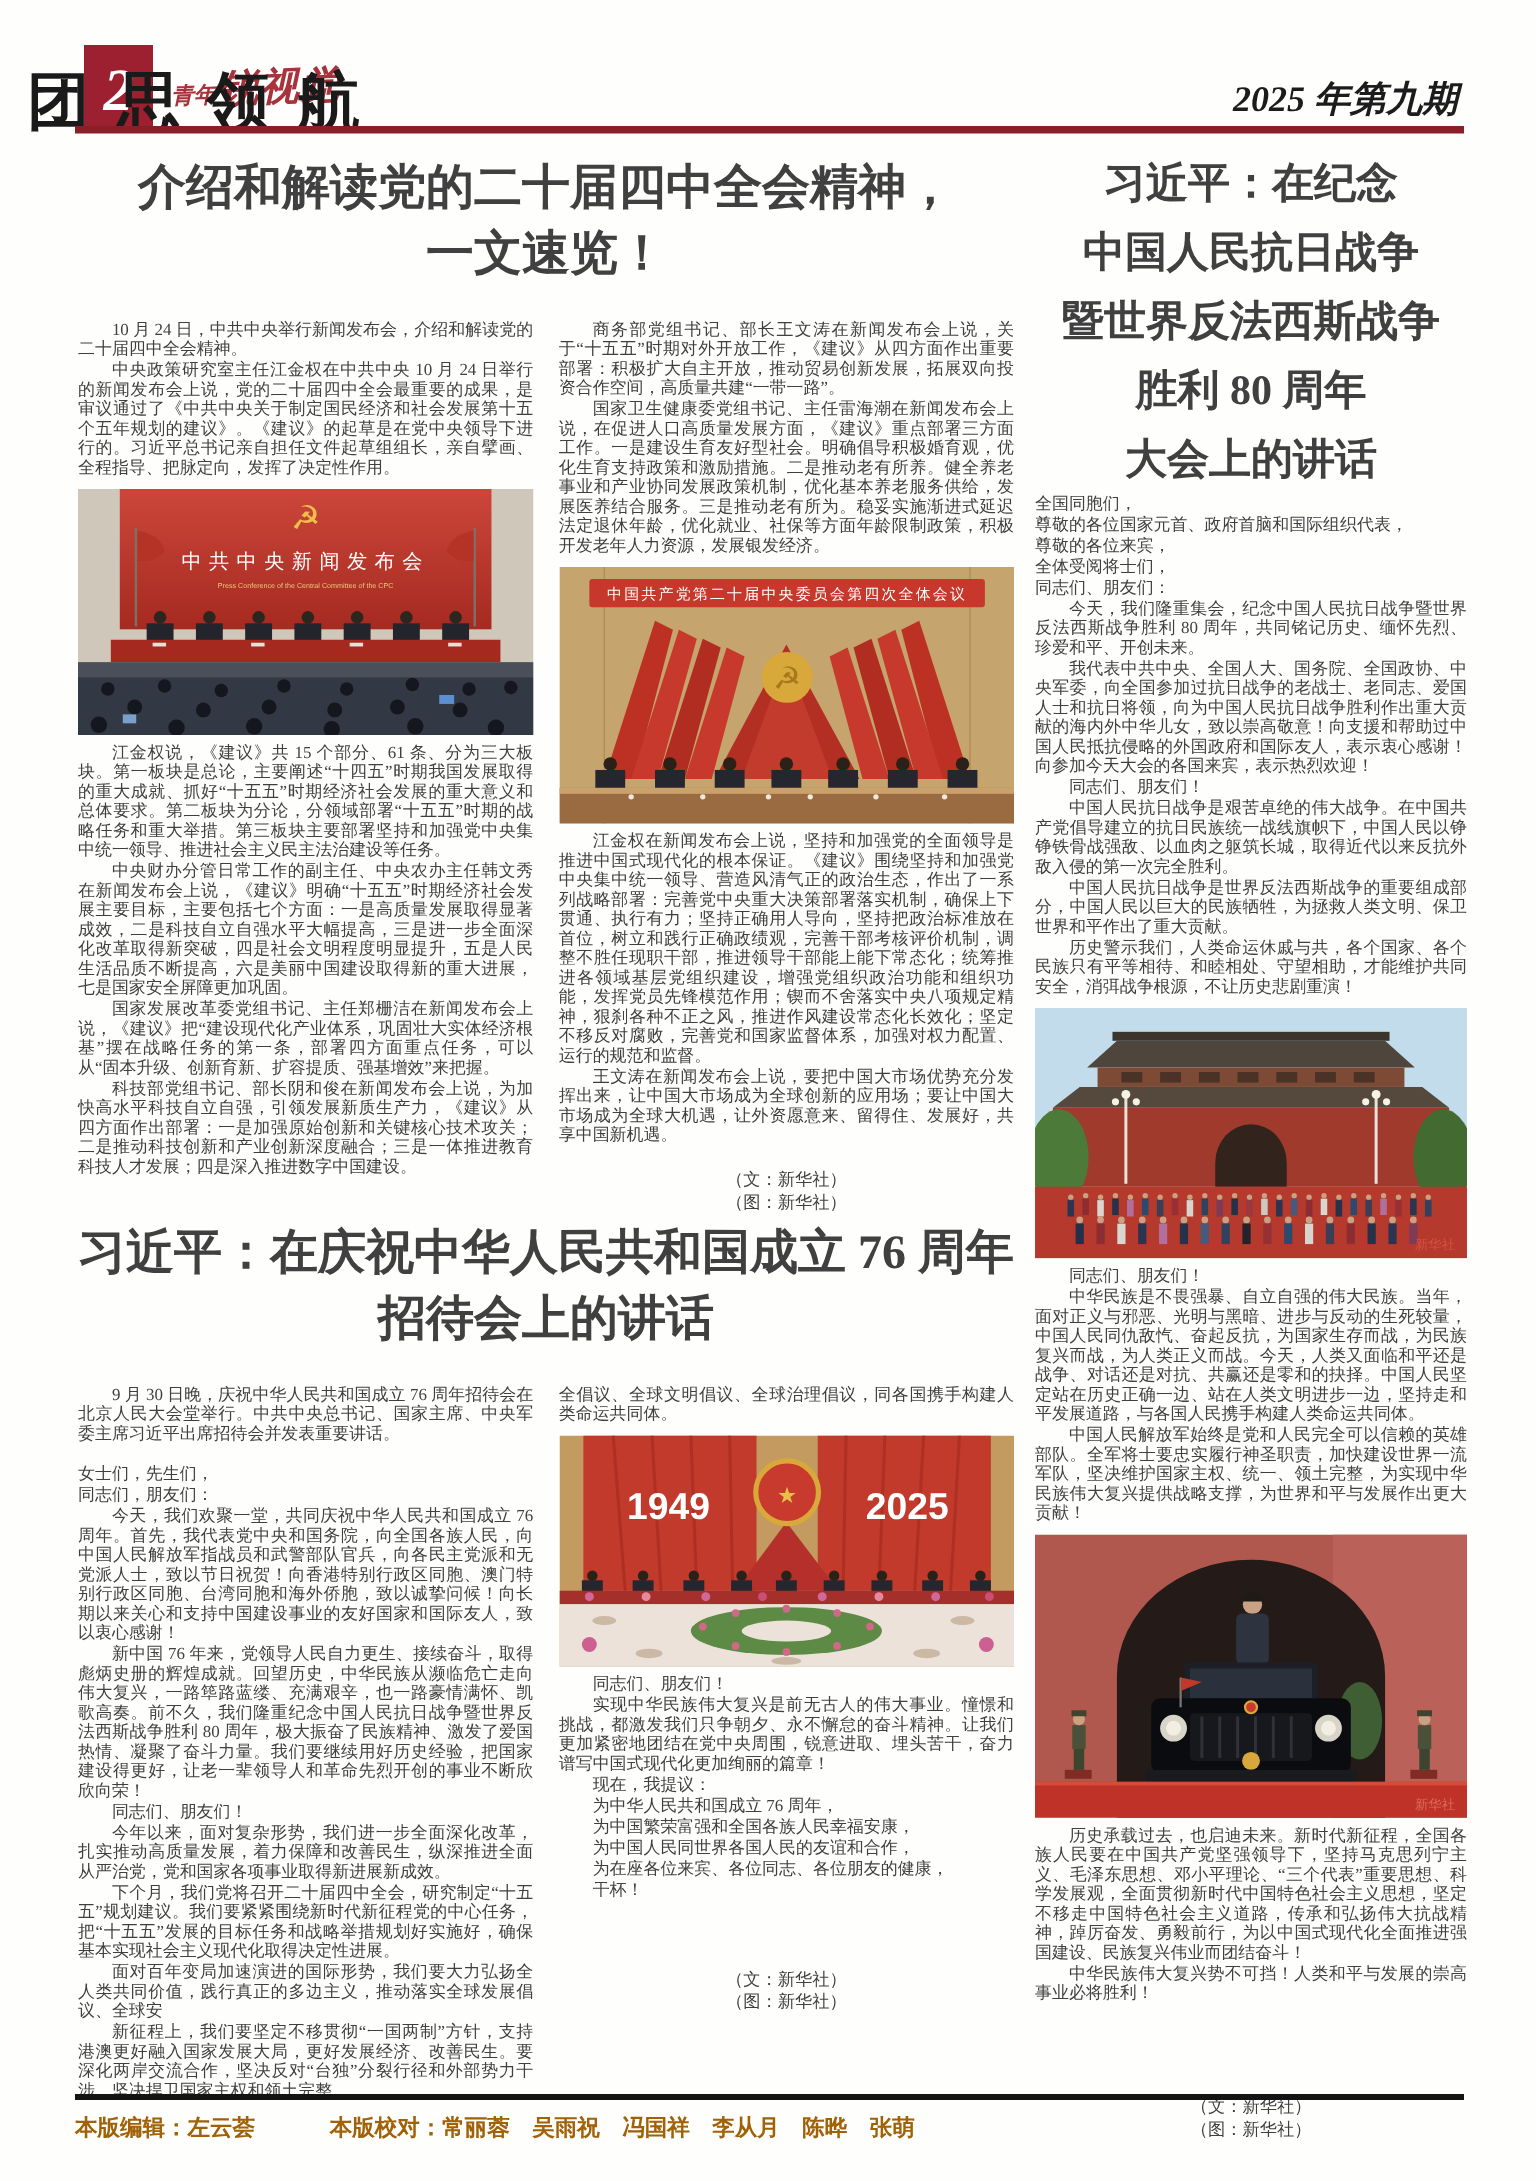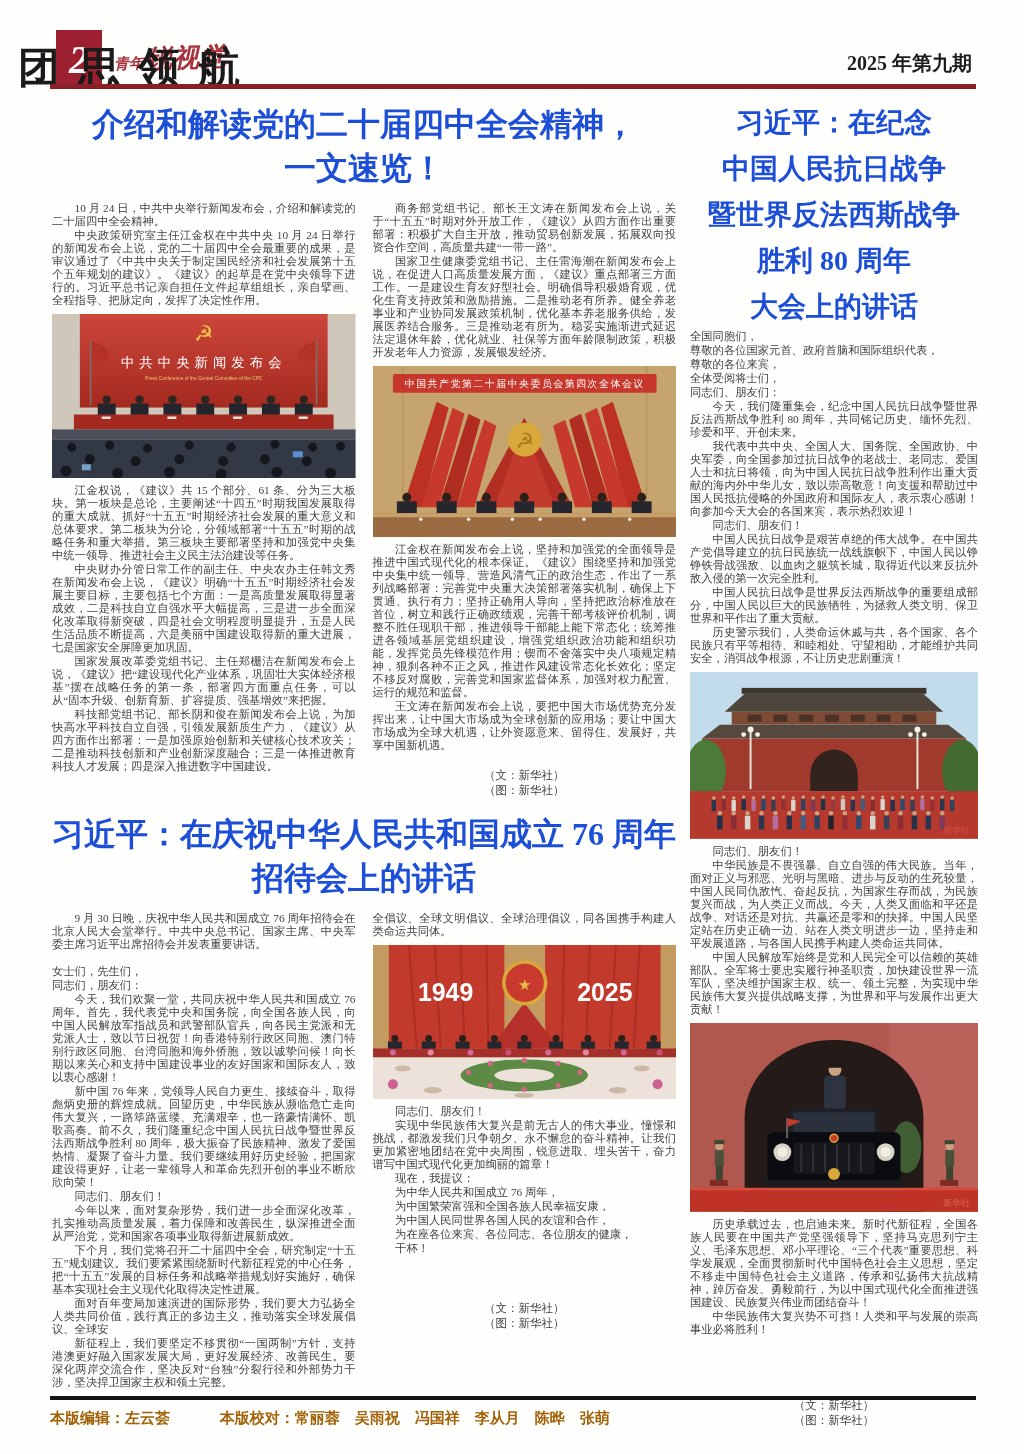--- a/index.html
+++ b/index.html
@@ -11,36 +11,36 @@
   .pagenum{position:absolute;left:56px;top:30px;width:46px;height:58px;background:#9c2030;
            color:#fff;display:flex;align-items:center;justify-content:center;
            font-style:italic;font-weight:bold;font-size:40px;}
   .logo{position:absolute;left:114px;top:46px;color:#a8333c;transform:rotate(-2deg);
         font-weight:bold;font-style:italic;line-height:1;}
   .logo .sm{font-size:15px;margin-right:2px;}
   .logo .lg{font-size:26px;letter-spacing:1px;}
   .masthead{position:absolute;left:0;right:0;top:40px;text-align:left;
             font-family:"Liberation Sans","DejaVu Sans",sans-serif;font-weight:bold;
             font-size:42px;color:#1a1a1a;letter-spacing:18px;text-indent:18px;}
-  .issue{position:absolute;right:52px;top:50px;font-size:20px;font-weight:bold;color:#1c1c1c;}
+  .issue{position:absolute;right:52px;top:50px;font-size:24px;font-weight:bold;color:#1c1c1c;font-style:italic;}
 
   
   .art1{position:absolute;left:52px;top:102px;width:624px;}
   .art2{position:absolute;left:52px;top:812px;width:624px;}
   .art3{position:absolute;left:690px;top:100px;width:288px;}
   .footer{position:absolute;left:50px;top:1396px;width:926px;border-top:4px solid #141414;
           padding-top:9px;font-size:15px;font-weight:bold;color:#a16207;}
   .footer .ed{margin-right:46px;}
 
-  .h-red{font-weight:bold;color:#1d4ed8;text-align:center;margin:0;}
+  .h-red{font-weight:bold;color:#404040;text-align:center;margin:0;}
   .art1 .h-red{font-size:32px;line-height:44px;}
   .art2 .h-red{font-size:32px;line-height:44px;}
   .art3 .h-red{font-size:28px;line-height:46px;}
 
-  .cols{display:flex;gap:17px;margin-top:12px;}
+  .cols{display:flex;gap:17px;margin-top:24px;}
   .col{flex:1;min-width:0;}
 
   .para,.salute{margin:0 0 1px 0;font-size:11.3px;line-height:13px;text-align:justify;}
   .para{text-indent:2em;}
   .salute{text-indent:0;}
   .gap{height:13px;}
   .credits{margin-top:16px;text-align:center;font-size:11.5px;font-weight:normal;}
   .credits div{line-height:15px;}
   .credits.push-lg{margin-top:62px;}
   .credits.push-md{margin-top:46px;}

